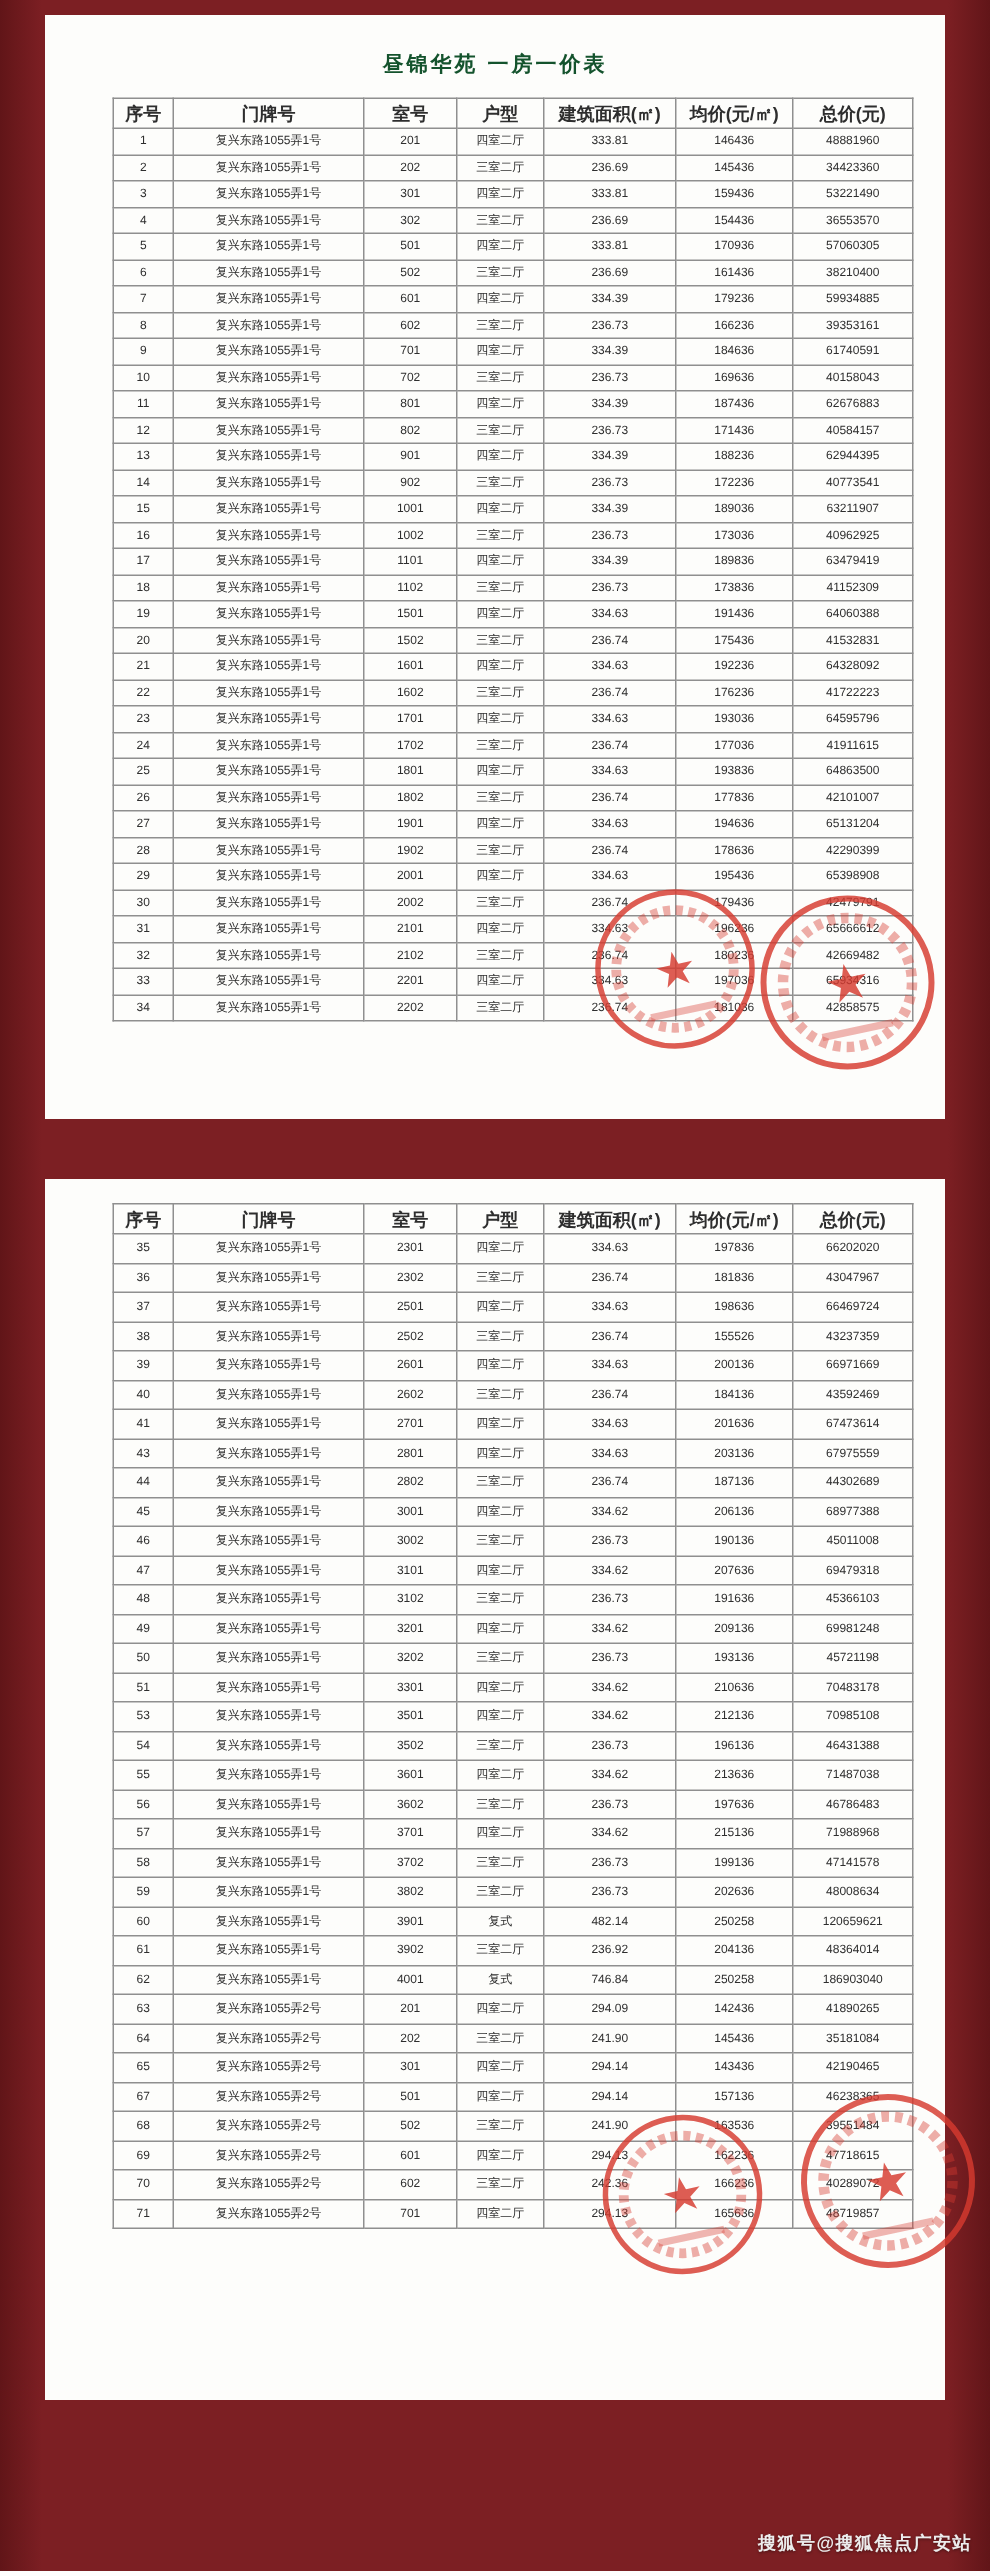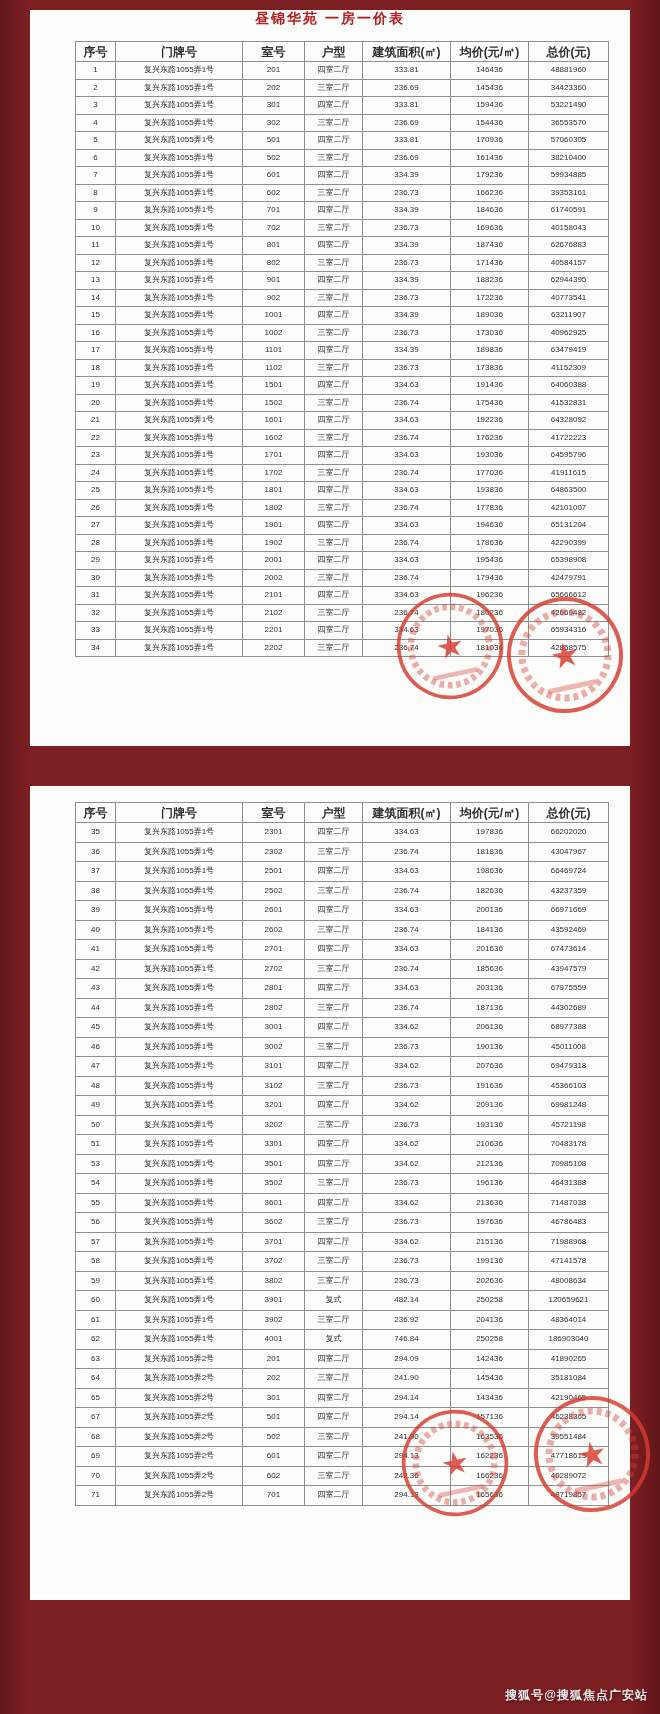--- a/index.html
+++ b/index.html
@@ -5,22 +5,22 @@
   * { box-sizing: border-box; }
   html,body { margin:0; padding:0; }
   body {
     width:660px; height:1714px; position:relative; overflow:hidden;
     background: linear-gradient(90deg,#611518 0px,#7c1f23 28px,#7c1f23 632px,#611518 660px);
     font-family:"Liberation Sans","DejaVu Sans",sans-serif;
   }
   .page { position:absolute; left:30px; width:600px; background:#fdfdfb; overflow:visible; }
   #page1 { top:10px; height:736px; }
   #page2 { top:786px; height:814px; }
-  .title { text-align:center; font-size:14px; font-weight:bold; color:#b91c1c;
-           letter-spacing:2px; }
+  .title { text-align:center; font-size:14px; font-weight:bold; color:#14532d;
+           padding-top:24px; letter-spacing:2px; }
   table.price { border-collapse:collapse; table-layout:fixed; margin-left:45px; margin-top:13px; }
   #page2 table.price { margin-top:16px; }
   .price th, .price td {
     border:1px solid #8f8f8f; font-size:8px; text-align:center; vertical-align:middle;
     padding:0; color:#2e2e2e; white-space:nowrap; overflow:hidden; line-height:1;
   }
   .price th { font-weight:bold; height:20px; font-size:12px; }
   #page1 .price td { height:17.5px; }
   #page2 .price td { height:19.5px; }
   .stamp { position:absolute; pointer-events:none; opacity:.82; transform:rotate(-12deg); }
@@ -428,21 +428,21 @@
           <td>334.63</td>
           <td>198636</td>
           <td>66469724</td>
         </tr>
         <tr>
           <td>38</td>
           <td>复兴东路1055弄1号</td>
           <td>2502</td>
           <td>三室二厅</td>
           <td>236.74</td>
-          <td>182636</td>
+          <td>155526</td>
           <td>43237359</td>
         </tr>
         <tr>
           <td>39</td>
           <td>复兴东路1055弄1号</td>
           <td>2601</td>
           <td>四室二厅</td>
           <td>334.63</td>
           <td>200136</td>
           <td>66971669</td>
@@ -457,29 +457,20 @@
           <td>43592469</td>
         </tr>
         <tr>
           <td>41</td>
           <td>复兴东路1055弄1号</td>
           <td>2701</td>
           <td>四室二厅</td>
           <td>334.63</td>
           <td>201636</td>
           <td>67473614</td>
-        </tr>
-        <tr>
-          <td>42</td>
-          <td>复兴东路1055弄1号</td>
-          <td>2702</td>
-          <td>三室二厅</td>
-          <td>236.74</td>
-          <td>185636</td>
-          <td>43947579</td>
         </tr>
         <tr>
           <td>43</td>
           <td>复兴东路1055弄1号</td>
           <td>2801</td>
           <td>四室二厅</td>
           <td>334.63</td>
           <td>203136</td>
           <td>67975559</td>
         </tr>

